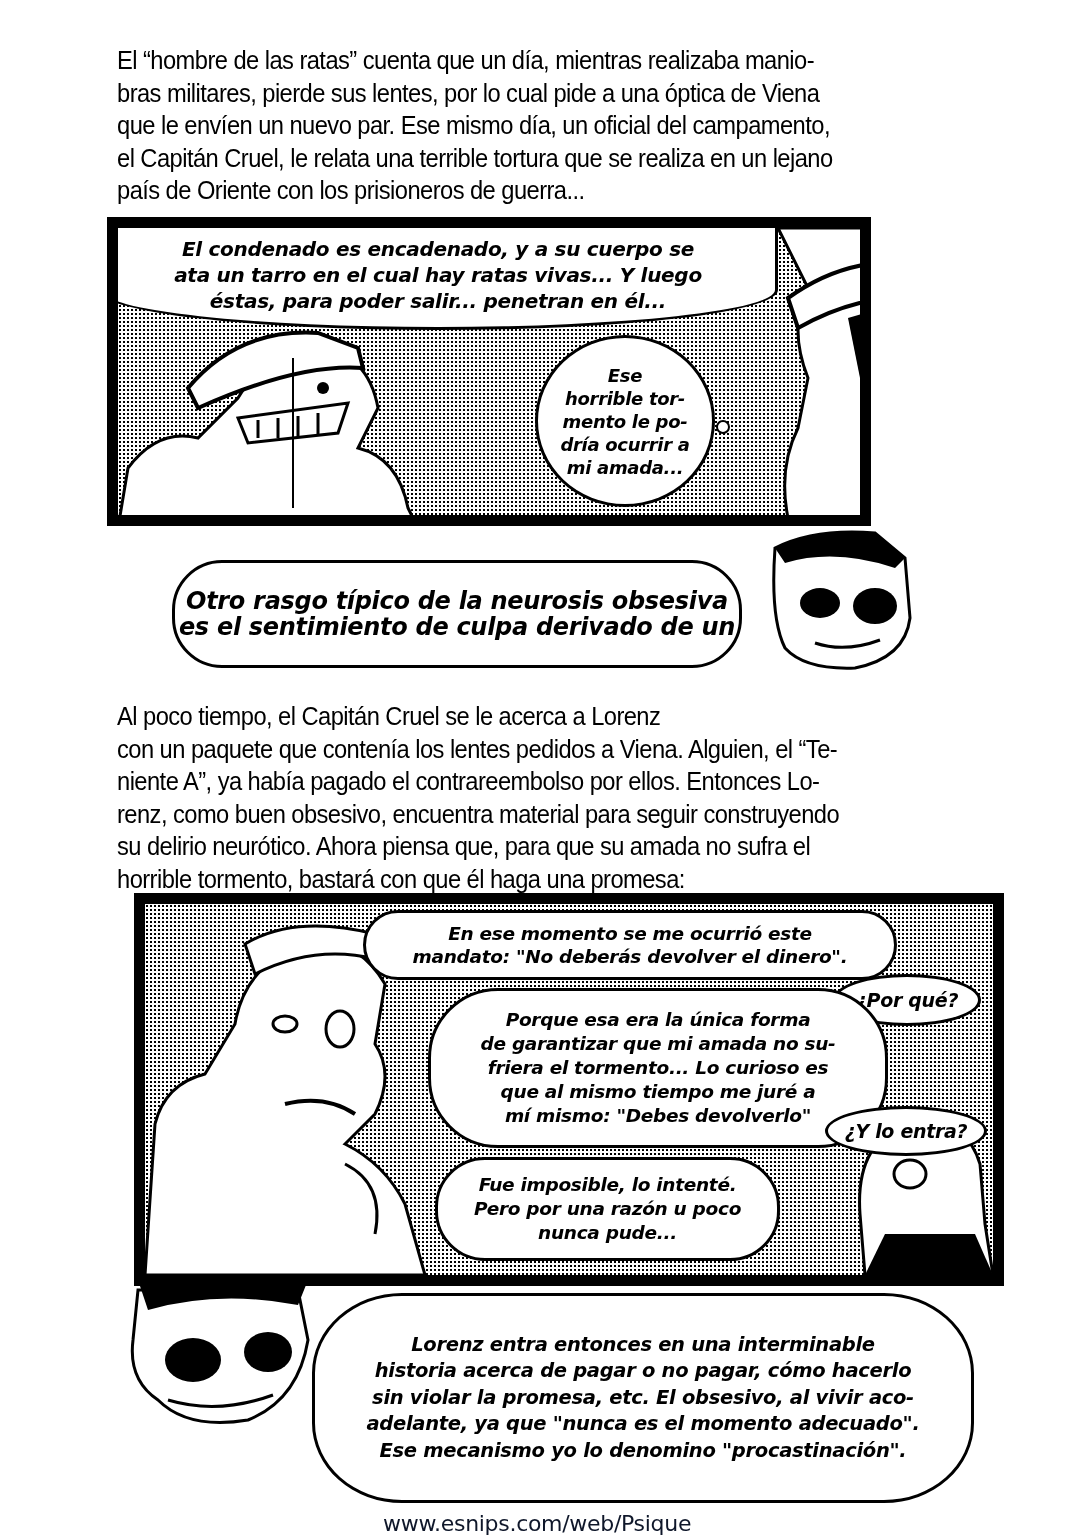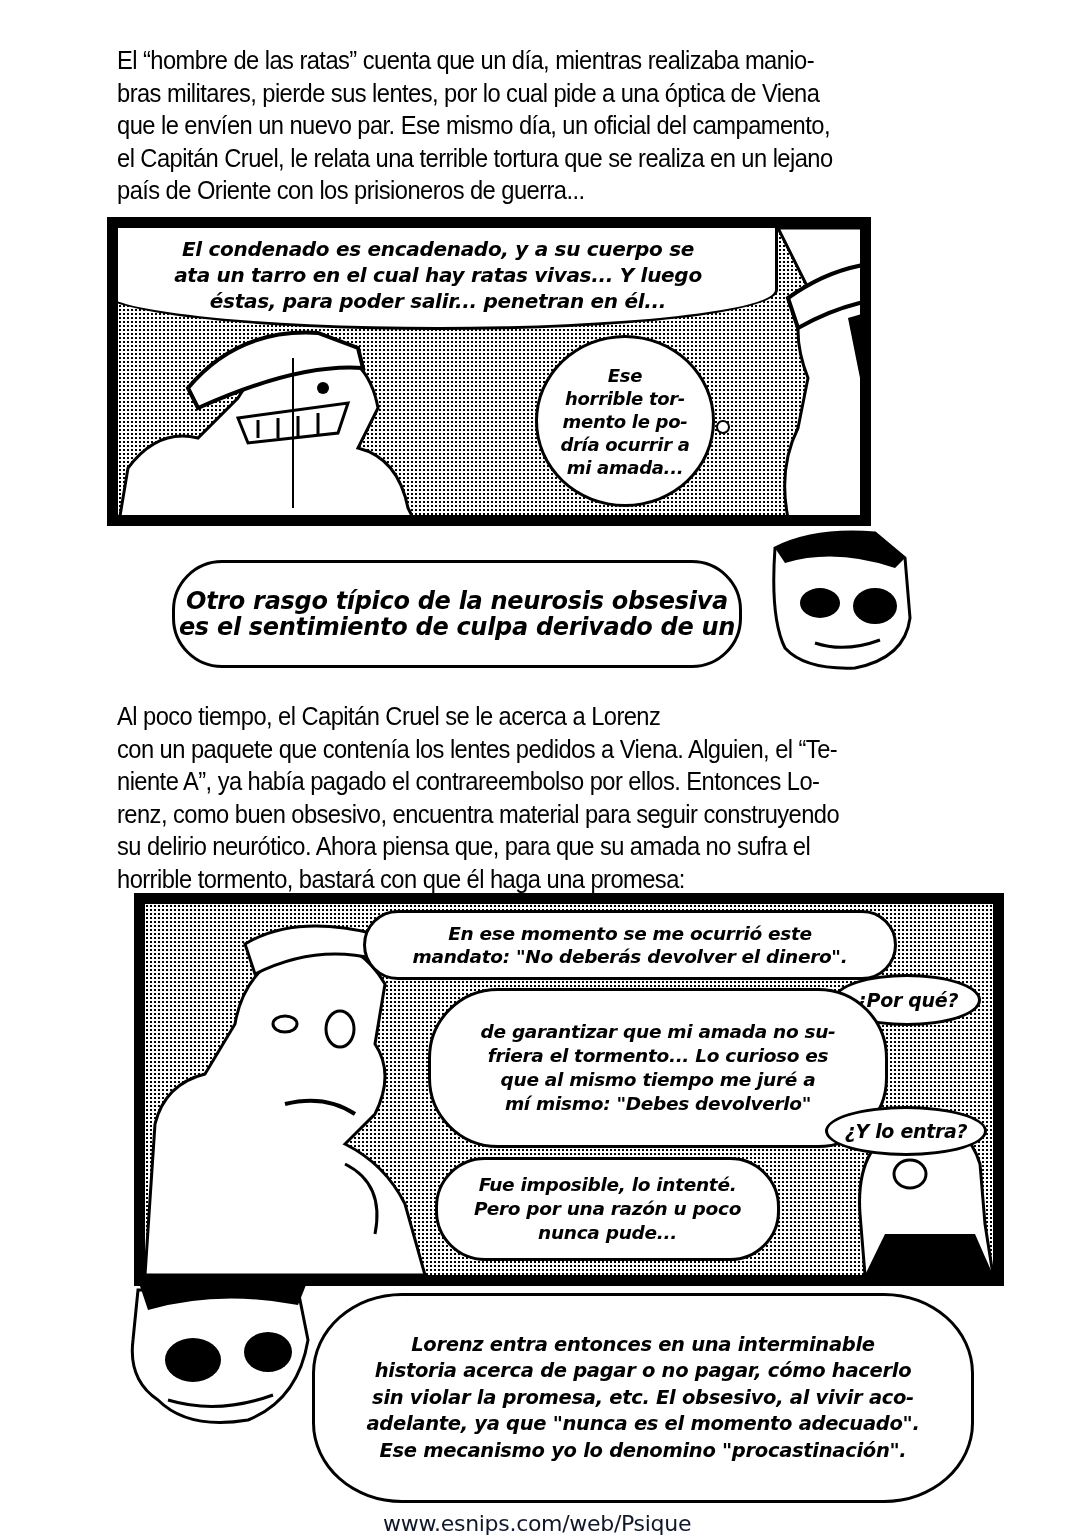--- a/index.html
+++ b/index.html
@@ -109,20 +109,21 @@
       <div class="btext" style="font-size:18.5px; line-height:23px;">
         <p>En ese momento se me ocurrió este</p>
         <p>mandato: "No deberás devolver el dinero".</p>
       </div>
     </div>
     <div class="bubble" style="left:688px; top:70px; width:148px; height:52px;">
       <div class="btext" style="font-size:19px;">¿Por qué?</div>
     </div>
     <div class="bubble rect" style="left:283px; top:84px; width:460px; height:160px; border-radius:70px;">
       <div class="btext" style="font-size:18.5px; line-height:24px;">
+        <p>Porque esa era la única forma</p>
         <p>de garantizar que mi amada no su-</p>
         <p>friera el tormento... Lo curioso es</p>
         <p>que al mismo tiempo me juré a</p>
         <p>mí mismo: "Debes devolverlo"</p>
       </div>
     </div>
     <div class="bubble" style="left:680px; top:202px; width:162px; height:50px;">
       <div class="btext" style="font-size:19px;">¿Y lo entra?</div>
     </div>
     <div class="bubble rect" style="left:290px; top:253px; width:345px; height:104px; border-radius:50px;">

